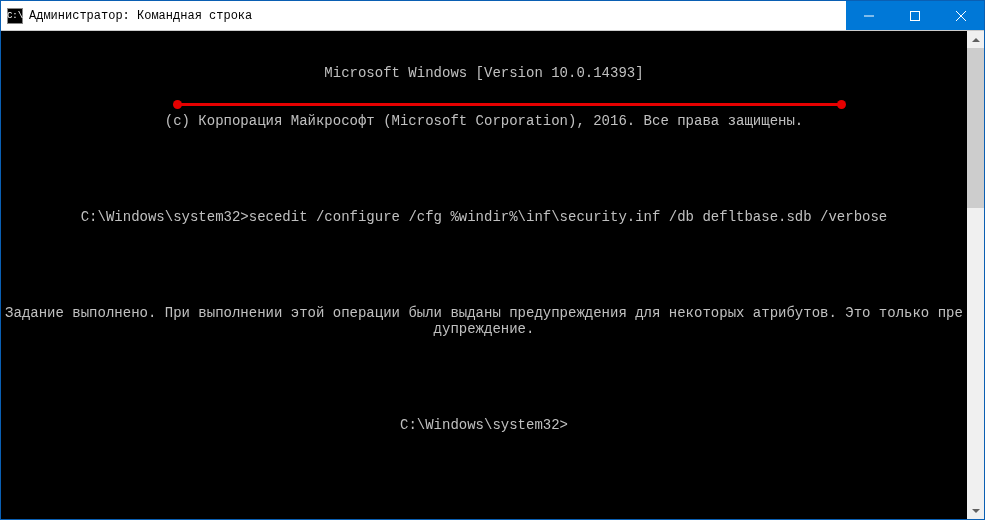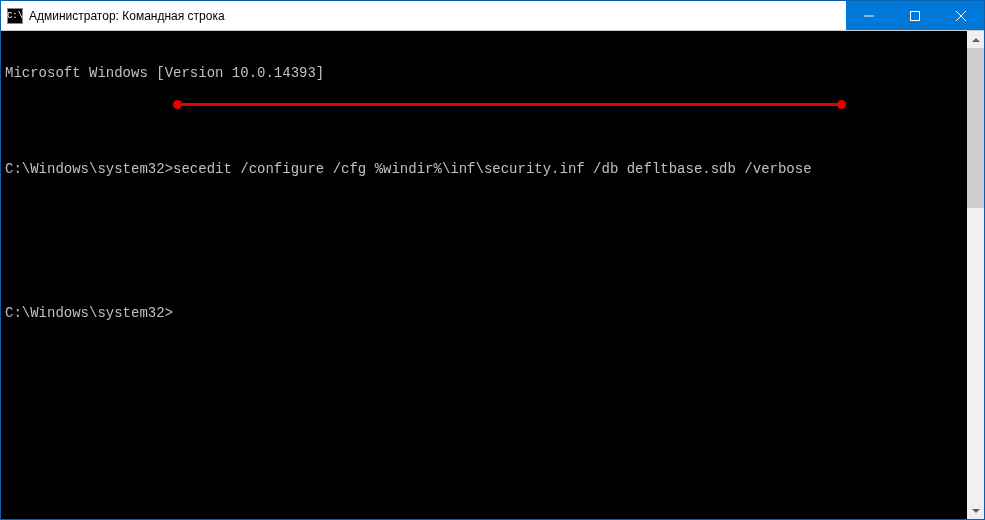--- a/index.html
+++ b/index.html
@@ -41,20 +41,21 @@
       align-items: center;
       justify-content: center;
       background: #000;
       color: #fff;
       font-size: 9px;
       font-family: "Courier New", monospace;
       border: 1px solid #888;
     }
     .titlebar-title {
       flex: 1;
+      font-family: Liberation Mono, monospace;
     }
     .titlebar-controls {
       display: flex;
       height: 100%;
     }
     .titlebar-btn {
       width: 46px;
       height: 100%;
       display: flex;
       align-items: center;
@@ -65,20 +66,21 @@
     }
     .titlebar-btn svg {
       width: 10px;
       height: 10px;
     }
     .content-area {
       flex: 1;
       display: flex;
       background: #fef9c3;
       position: relative;
+      text-align: center;
     }
     .terminal {
       flex: 1;
       background: #000;
       color: #c0c0c0;
       font-family: Consolas, "Courier New", monospace;
       font-size: 14px;
       line-height: 16px;
       padding: 2px 4px;
       white-space: pre-wrap;
@@ -173,23 +175,25 @@
         <svg viewBox="0 0 10 10">
             <line x1="0" y1="0" x2="10" y2="10" stroke="#fff" stroke-width="1"></line>
             <line x1="10" y1="0" x2="0" y2="10" stroke="#fff" stroke-width="1"></line>
           </svg>
       </div>
     </div>
   </div>
   <div class="content-area">
     <div class="terminal">
       <div class="terminal-line">Microsoft Windows [Version 10.0.14393]</div>
+      <div class="terminal-line">(c) Корпорация Майкрософт (Microsoft Corporation), 2016. Все права защищены.</div>
       <div class="blank-line"></div>
       <div class="terminal-line"><span class="prompt">C:\Windows\system32&gt;</span><span class="command">secedit /configure /cfg %windir%\inf\security.inf /db defltbase.sdb /verbose</span></div>
       <div class="blank-line"></div>
+      <div class="terminal-line">Задание выполнено. При выполнении этой операции были выданы предупреждения для некоторых атрибутов. Это только предупреждение.</div>
       <div class="blank-line"></div>
       <div class="terminal-line"><span class="prompt">C:\Windows\system32&gt;</span></div>
       <div class="underline-annotation"></div>
     </div>
     <div class="scrollbar">
       <div class="scrollbar-btn">
         <svg width="8" height="4" viewBox="0 0 8 4">
             <polygon points="4,0 8,4 0,4" fill="#606060"></polygon>
           </svg>
       </div>

